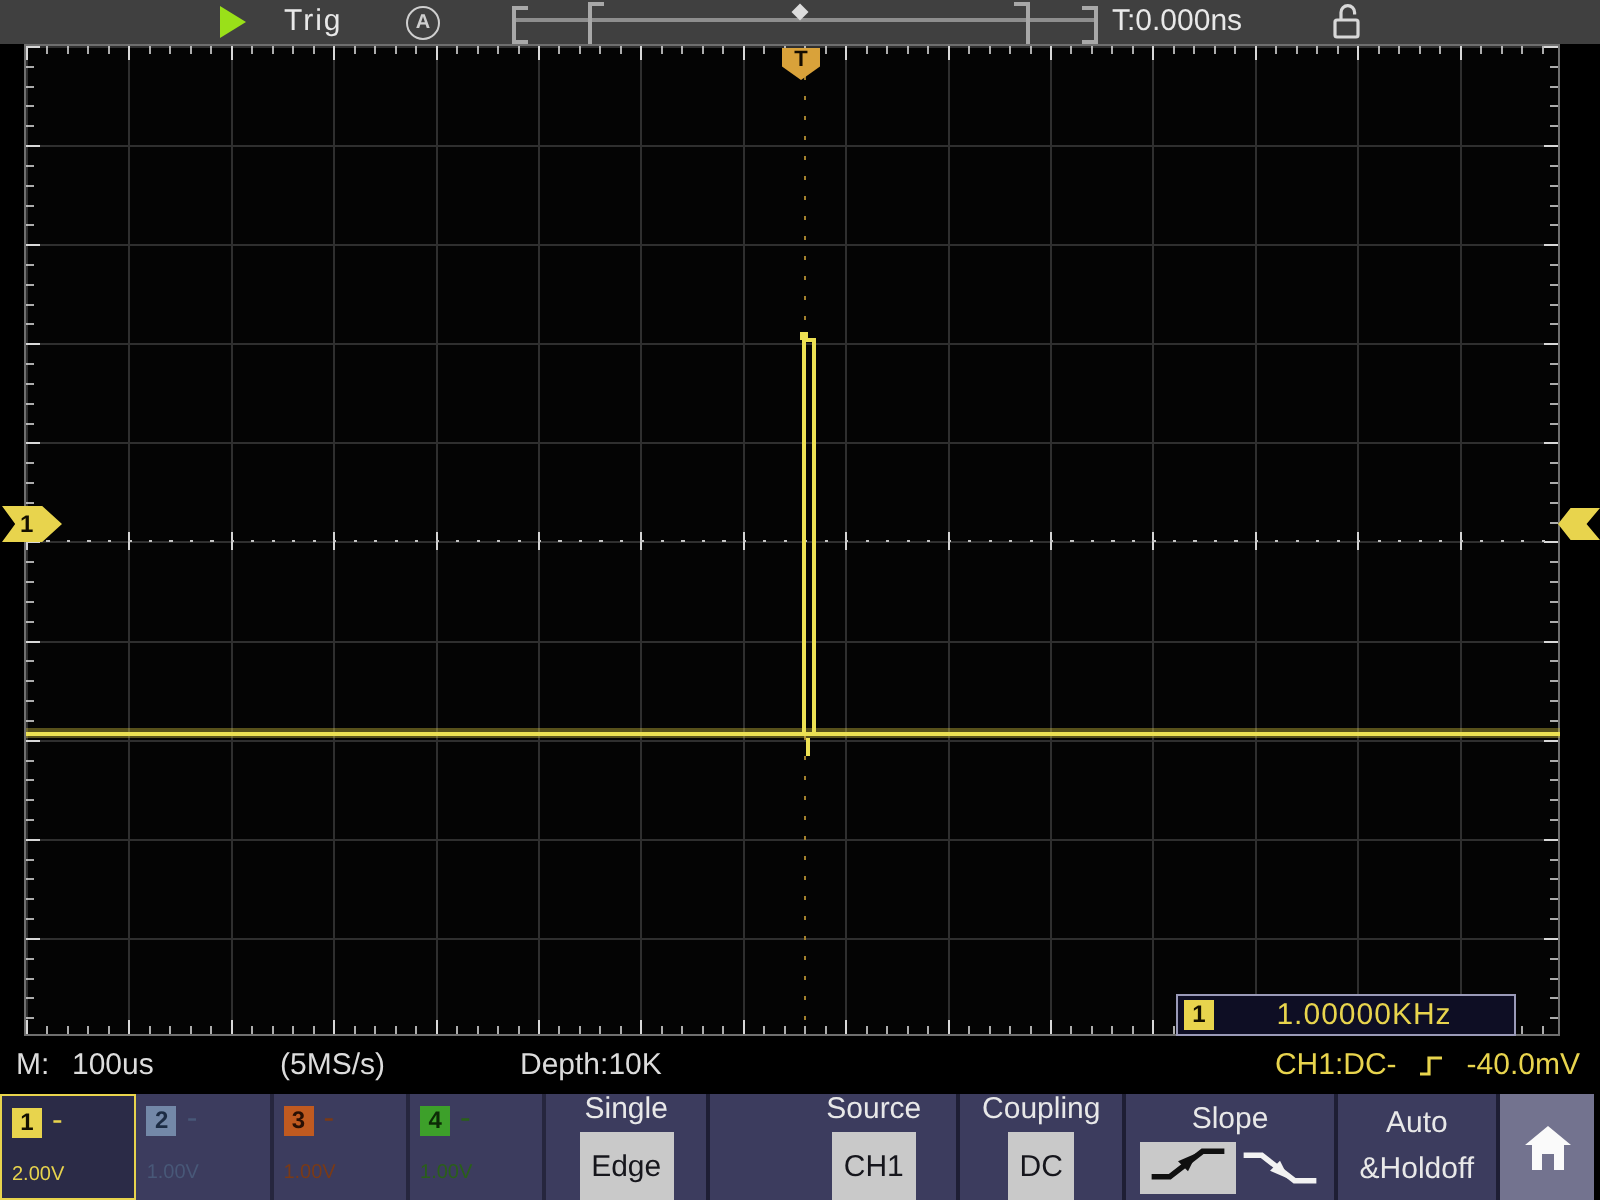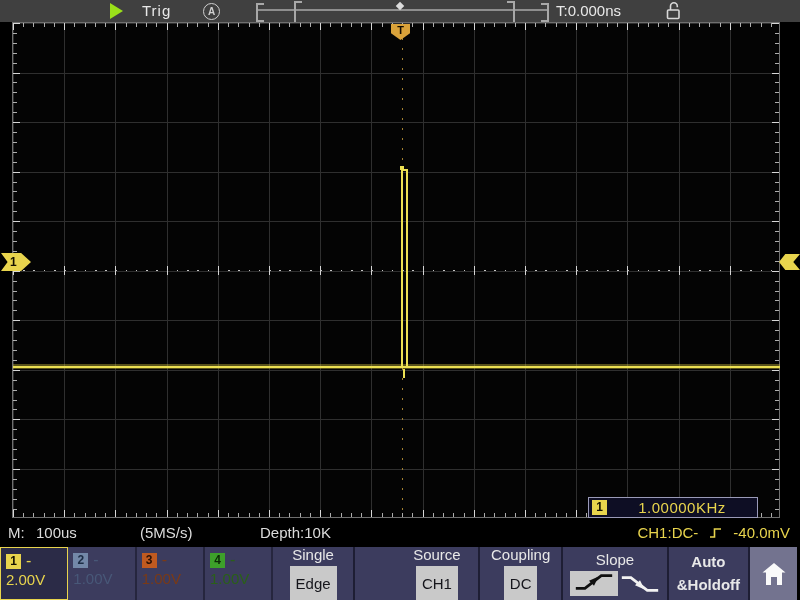--- a/index.html
+++ b/index.html
@@ -90,35 +90,35 @@
   #status-bar{left:0;top:518px;width:800px;height:29px;background:#000;color:#dcdcdc;font-size:15px;}
   #status-bar .abs{top:6px;}
   #tb-label{left:8px;} #tb-value{left:36px;} #sample-rate{left:140px;} #depth{left:260px;}
   #trig-readout{right:10px;top:6px;display:flex;align-items:center;gap:11px;color:#e8d44d;}
 
   
   #menu-bar{left:0;top:547px;width:800px;height:53px;background:#3c3c5e;display:flex;}
   .ch-cell{width:73px;box-sizing:border-box;padding:4px 5px;border-right:2px solid #26263e;}
   .ch-cell .row1{display:flex;align-items:center;gap:5px;}
   .ch-badge{width:15px;height:15px;font-size:12px;font-weight:bold;text-align:center;line-height:15px;}
-  .ch-scale{margin-top:1px;font-size:15px;}
+  .ch-scale{margin-top:12px;font-size:10px;}
   #ch-cell-1{border:1px solid #e8d44d;background:#2b2b47;}
   #ch-cell-1 .ch-badge{background:#e8d44d;color:#141000;}
   #ch-cell-1 .ch-dash,#ch-cell-1 .ch-scale{color:#e8d44d;}
   #ch-cell-2 .ch-badge{background:#7388a8;color:#1c2c44;}
   #ch-cell-2 .ch-dash,#ch-cell-2 .ch-scale{color:#485878;}
   #ch-cell-3 .ch-badge{background:#c05a20;color:#2a1004;}
   #ch-cell-3 .ch-dash,#ch-cell-3 .ch-scale{color:#7a3a16;}
   #ch-cell-4 .ch-badge{background:#3da02a;color:#0c2a06;}
   #ch-cell-4 .ch-dash,#ch-cell-4 .ch-scale{color:#2a6018;}
   .menu-cell{box-sizing:border-box;border-right:2px solid #1e1e34;color:#e8e8e8;font-size:15px;
     display:flex;flex-direction:column;align-items:center;justify-content:center;gap:3px;padding:2px 0;}
   .menu-value{background:#c9c9c9;color:#16161c;padding:8px 6px;line-height:19px;}
   #cell-single{width:88px;} #cell-source{width:91px;margin-left:41px;} #cell-coupling{width:90px;}
-  #cell-slope{width:114px;} #cell-auto{width:88px;text-align:left;line-height:20px;font-weight:bold;}
+  #cell-slope{width:114px;} #cell-auto{width:88px;text-align:left;line-height:20px;}
   #cell-home{width:51px;background:#73738f;border-right:none;display:flex;align-items:center;justify-content:center;}
   #menu-endcap{width:3px;background:#000;}
   .slope-icons{display:flex;align-items:center;gap:2px;}
   .slope-rising-box{background:#c9c9c9;padding:1px 2px;}
 </style>
 </head>
 <body>
 
 <div id="top-bar" class="abs">
   <div id="run-state" class="abs"></div>

